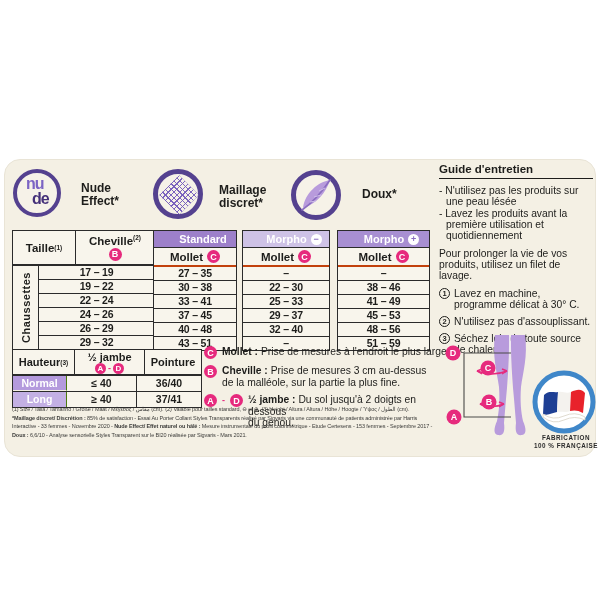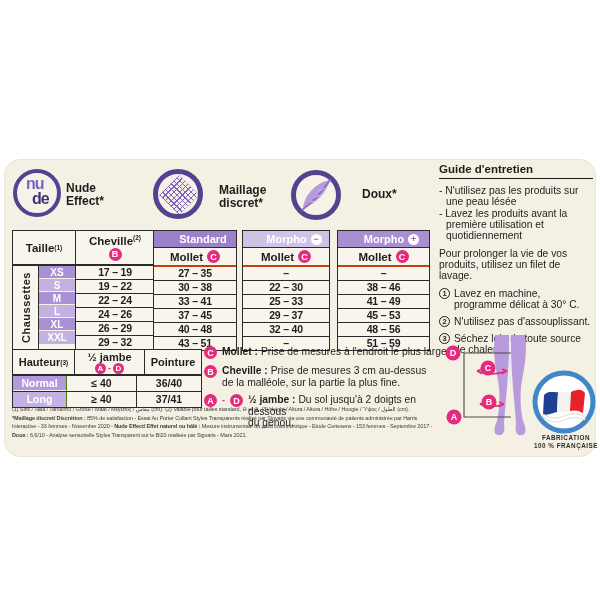--- a/index.html
+++ b/index.html
@@ -82,21 +82,21 @@
 </style>
 </head>
 <body>
 
 <div class="card">
 
   <div class="ring" style="left:8px;top:9px;width:48px;height:48px;">
     <span class="logo-nu">nu</span>
     <span class="logo-de">de</span>
   </div>
-  <div class="feat-label" style="left:61px;top:22px;">Nude
+  <div class="feat-label" style="left:76px;top:22px;">Nude
 Effect*</div>
 
   <div class="ring" style="left:148px;top:9px;width:50px;height:50px;border-width:5px;">
     <div class="hatch"></div>
   </div>
   <div class="feat-label" style="left:214px;top:24px;">Maillage
 discret*</div>
 
   <div class="ring" style="left:286px;top:10px;width:50px;height:50px;border-width:5px;">
     <svg width="40" height="40" viewBox="0 0 40 40" style="position:absolute;left:0;top:0;">
@@ -134,28 +134,20 @@
       </div>
       <div class="lt-cheville">
         <div><span>Cheville</span><sup>(2)</sup></div>
         <span class="pc">B</span>
       </div>
     </div>
     <div class="lt-body">
       <div class="lt-group">
           <span>Chaussettes</span>
         </div>
-      <div class="lt-sizes">
-        <div class="size-cell">XS</div>
-        <div class="size-cell">S</div>
-        <div class="size-cell">M</div>
-        <div class="size-cell">L</div>
-        <div class="size-cell">XL</div>
-        <div class="size-cell">XXL</div>
-      </div>
       <div class="lt-vals">
         <div class="data-cell">17 – 19</div>
         <div class="data-cell">19 – 22</div>
         <div class="data-cell">22 – 24</div>
         <div class="data-cell">24 – 26</div>
         <div class="data-cell">26 – 29</div>
         <div class="data-cell">29 – 32</div>
       </div>
     </div>
   </div>

